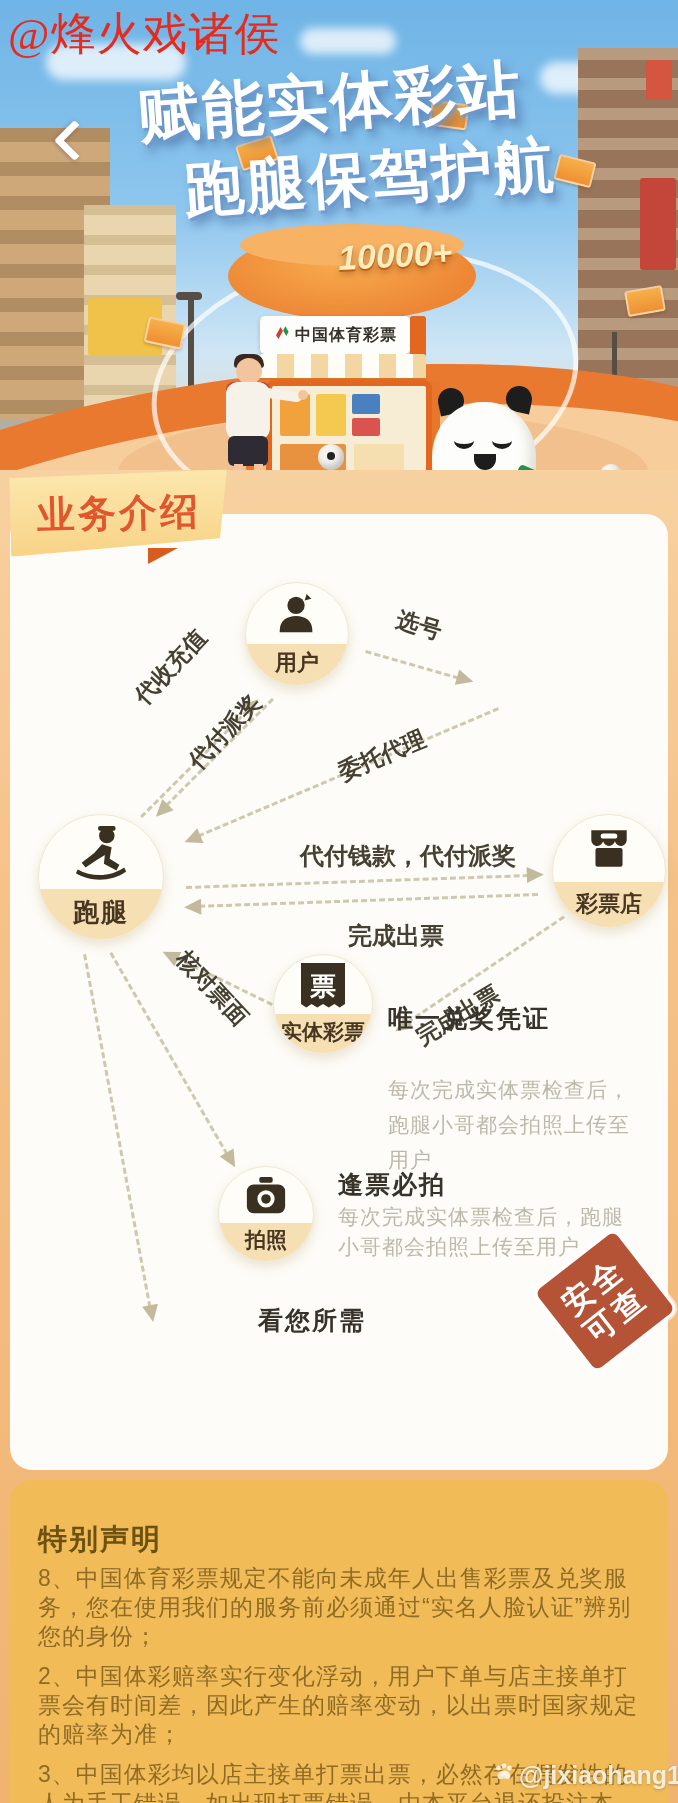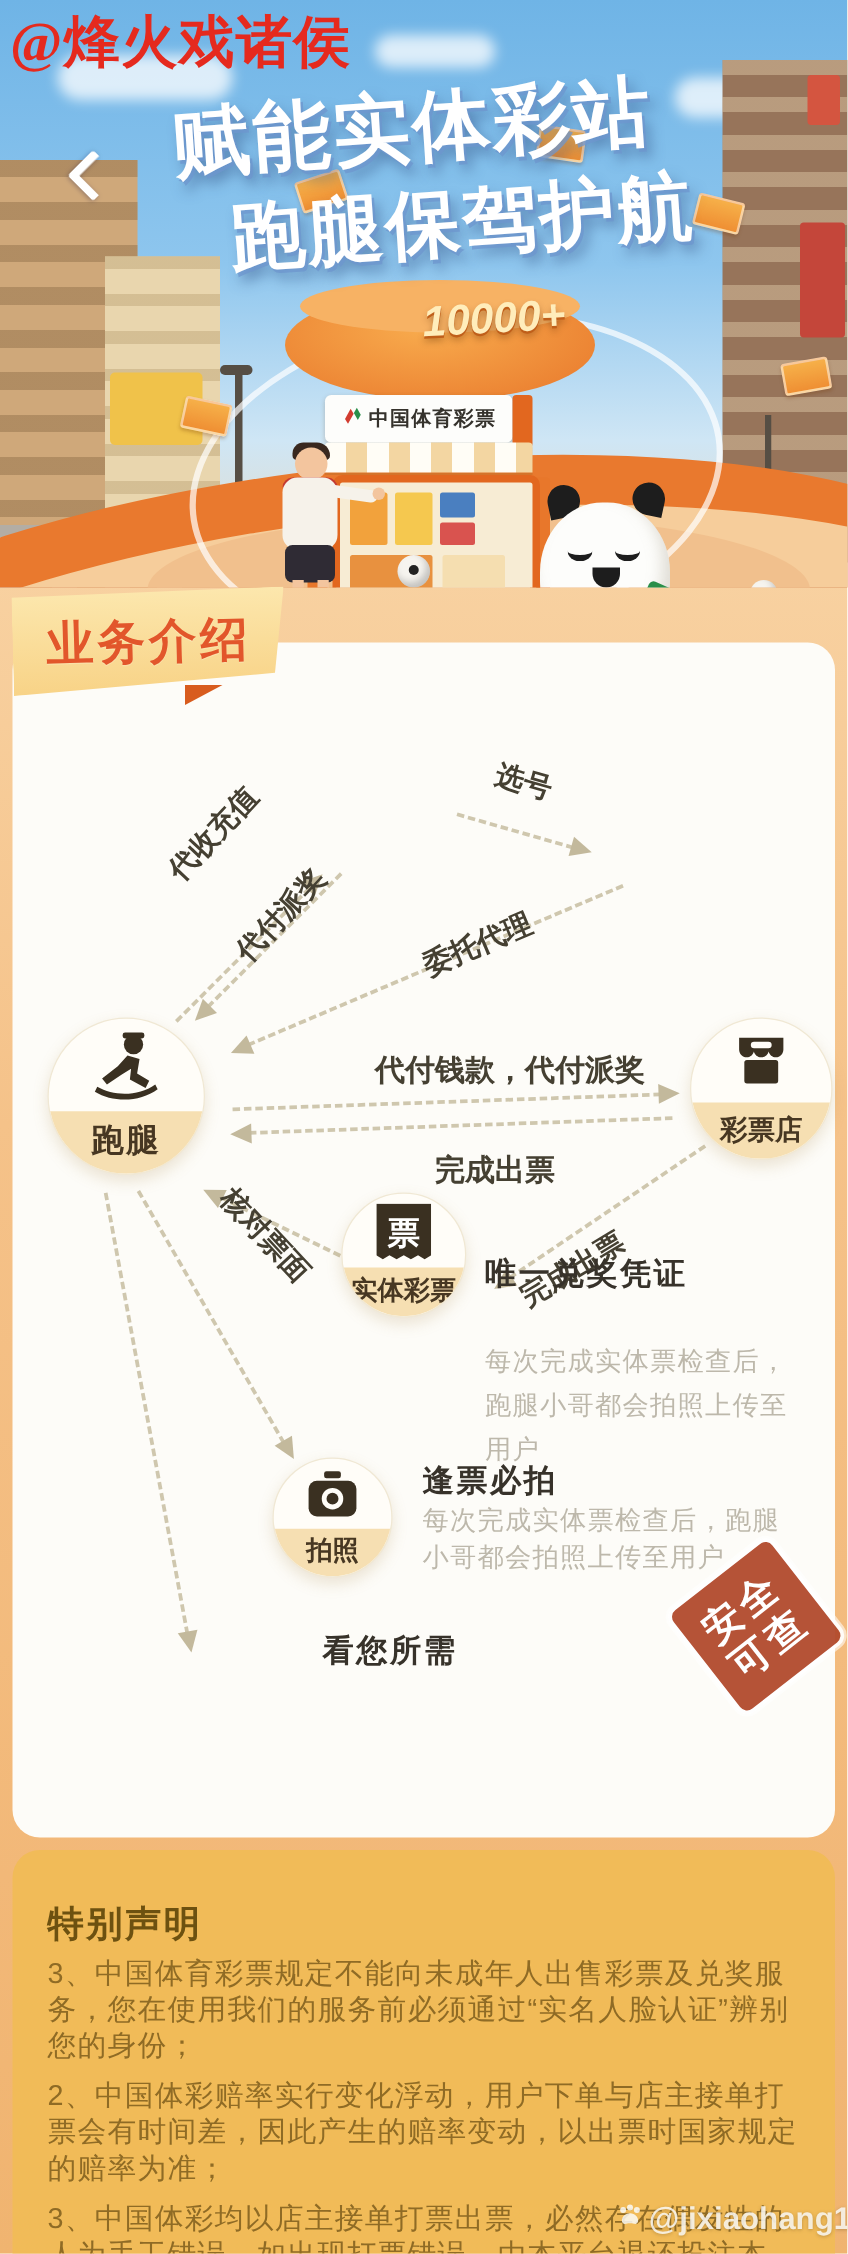--- a/index.html
+++ b/index.html
@@ -67,21 +67,21 @@
   .mascot .scarf{position:absolute;left:96px;top:80px;width:34px;height:16px;background:#2a8f4a;border-radius:4px;transform:rotate(24deg);}
   .ball{position:absolute;border-radius:50%;background:#f6f4ef;box-shadow:inset -3px -4px 6px rgba(120,120,120,.4);}
   .ball i{position:absolute;background:#222;border-radius:50%;}
   .note{position:absolute;width:34px;height:22px;border-radius:3px;border:2px solid rgba(255,255,255,.5);
         background:linear-gradient(180deg,#f6b049,#ef8f33);box-shadow:0 2px 3px rgba(120,60,10,.3);}
   .hero-title{position:absolute;color:#fff;font-weight:bold;transform:rotate(-4deg);letter-spacing:2px;
               text-shadow:2px 3px 0 rgba(110,150,205,.75),5px 8px 10px rgba(50,80,130,.5);}
   .ht1{left:138px;top:60px;font-size:62px;}
   .ht2{left:184px;top:138px;font-size:60px;}
   .wm-top{position:absolute;left:8px;top:4px;font-family:"Liberation Serif","DejaVu Serif",serif;
-          font-size:45px;font-weight:bold;color:#e52a1e;letter-spacing:1px;z-index:9;}
+          font-size:45px;font-weight:normal;color:#e52a1e;letter-spacing:1px;z-index:9;}
   .back{position:absolute;left:60px;top:126px;width:22px;height:22px;border-left:7px solid #fff;border-bottom:7px solid #fff;
         transform:rotate(45deg);border-radius:3px;z-index:9;cursor:pointer;filter:drop-shadow(0 1px 2px rgba(0,0,60,.3));}
   
   .banner{position:absolute;left:10px;top:472px;width:218px;height:82px;z-index:5;
           background:linear-gradient(180deg,#fce7ad,#f8d387);transform:rotate(-1.5deg);
           clip-path:polygon(0 4%,100% 0,96% 84%,0 100%);display:flex;align-items:center;justify-content:center;}
   .banner span{font-size:38px;font-weight:bold;color:#e2562b;letter-spacing:3px;text-shadow:0 1px 0 #fff3;}
   .banner-fold{position:absolute;left:148px;top:548px;width:0;height:0;z-index:4;
                border-top:16px solid #d85c1e;border-right:30px solid transparent;}
   
@@ -208,20 +208,31 @@
   <div class="wm-top">@烽火戏诸侯</div>
   <div class="back" title="back"></div>
 
   <div class="banner-fold"></div>
   <div class="banner">
     <span>业务介绍</span>
   </div>
 
   <div class="panel"></div>
 
+  <div class="node" style="left:245px;top:582px;width:102px;height:102px;">
+    <div class="band"></div>
+    <div class="nicon">
+      <svg width="46" height="46" viewBox="0 0 48 48">
+          <circle cx="23" cy="15" r="9"></circle>
+          <path d="M6 41c0-10 7.5-15 17-15s17 5 17 15v2H6z"></path>
+          <path d="M34 3l5 5-7 2z"></path>
+        </svg>
+    </div>
+    <div class="nlabel" style="font-size:22px;">用户</div>
+  </div>
 
 
   <div class="node" style="left:38px;top:814px;width:124px;height:124px;">
     <div class="band"></div>
     <div class="nicon">
       <svg width="62" height="58" viewBox="0 0 64 60">
           <circle cx="38" cy="11" r="8"></circle>
           <rect x="29" y="1" width="18" height="5" rx="2"></rect>
           <path d="M33 20l10 3-2 12 10 6-3 6-13-7 1-9-8 5-12 8-4-5 13-10z"></path>
           <path d="M8 46c14 8 34 8 48-2l2 4c-15 11-37 11-52 2z"></path>
@@ -295,21 +306,21 @@
   <div class="ftitle" style="left:258px;top:1304px;">看您所需</div>
 
   <div class="stamp">
     <span>安全</span>
     <span>可查</span>
   </div>
 
   <div class="statement">
     <div class="stitle">特别声明</div>
     <div class="sbody">
-      <p>3、中国体育彩票规定不能向未成年人出售彩票及兑奖服务，您在使用我们的服务前必须通过“实名人脸认证”辨别您的身份；</p>
+      <p>8、中国体育彩票规定不能向未成年人出售彩票及兑奖服务，您在使用我们的服务前必须通过“实名人脸认证”辨别您的身份；</p>
       <p>2、中国体彩赔率实行变化浮动，用户下单与店主接单打票会有时间差，因此产生的赔率变动，以出票时国家规定的赔率为准；</p>
       <p>3、中国体彩均以店主接单打票出票，必然存在偶发性的人为手工错误，如出现打票错误，由本平台退还投注本</p>
     </div>
   </div>
 
   <div class="wm-bottom">
     <span>
       <svg width="24" height="24" viewBox="0 0 24 24" fill="rgba(252,250,246,.85)">
           <circle cx="6.5" cy="8" r="2.4"></circle>
           <circle cx="12" cy="6" r="2.4"></circle>

